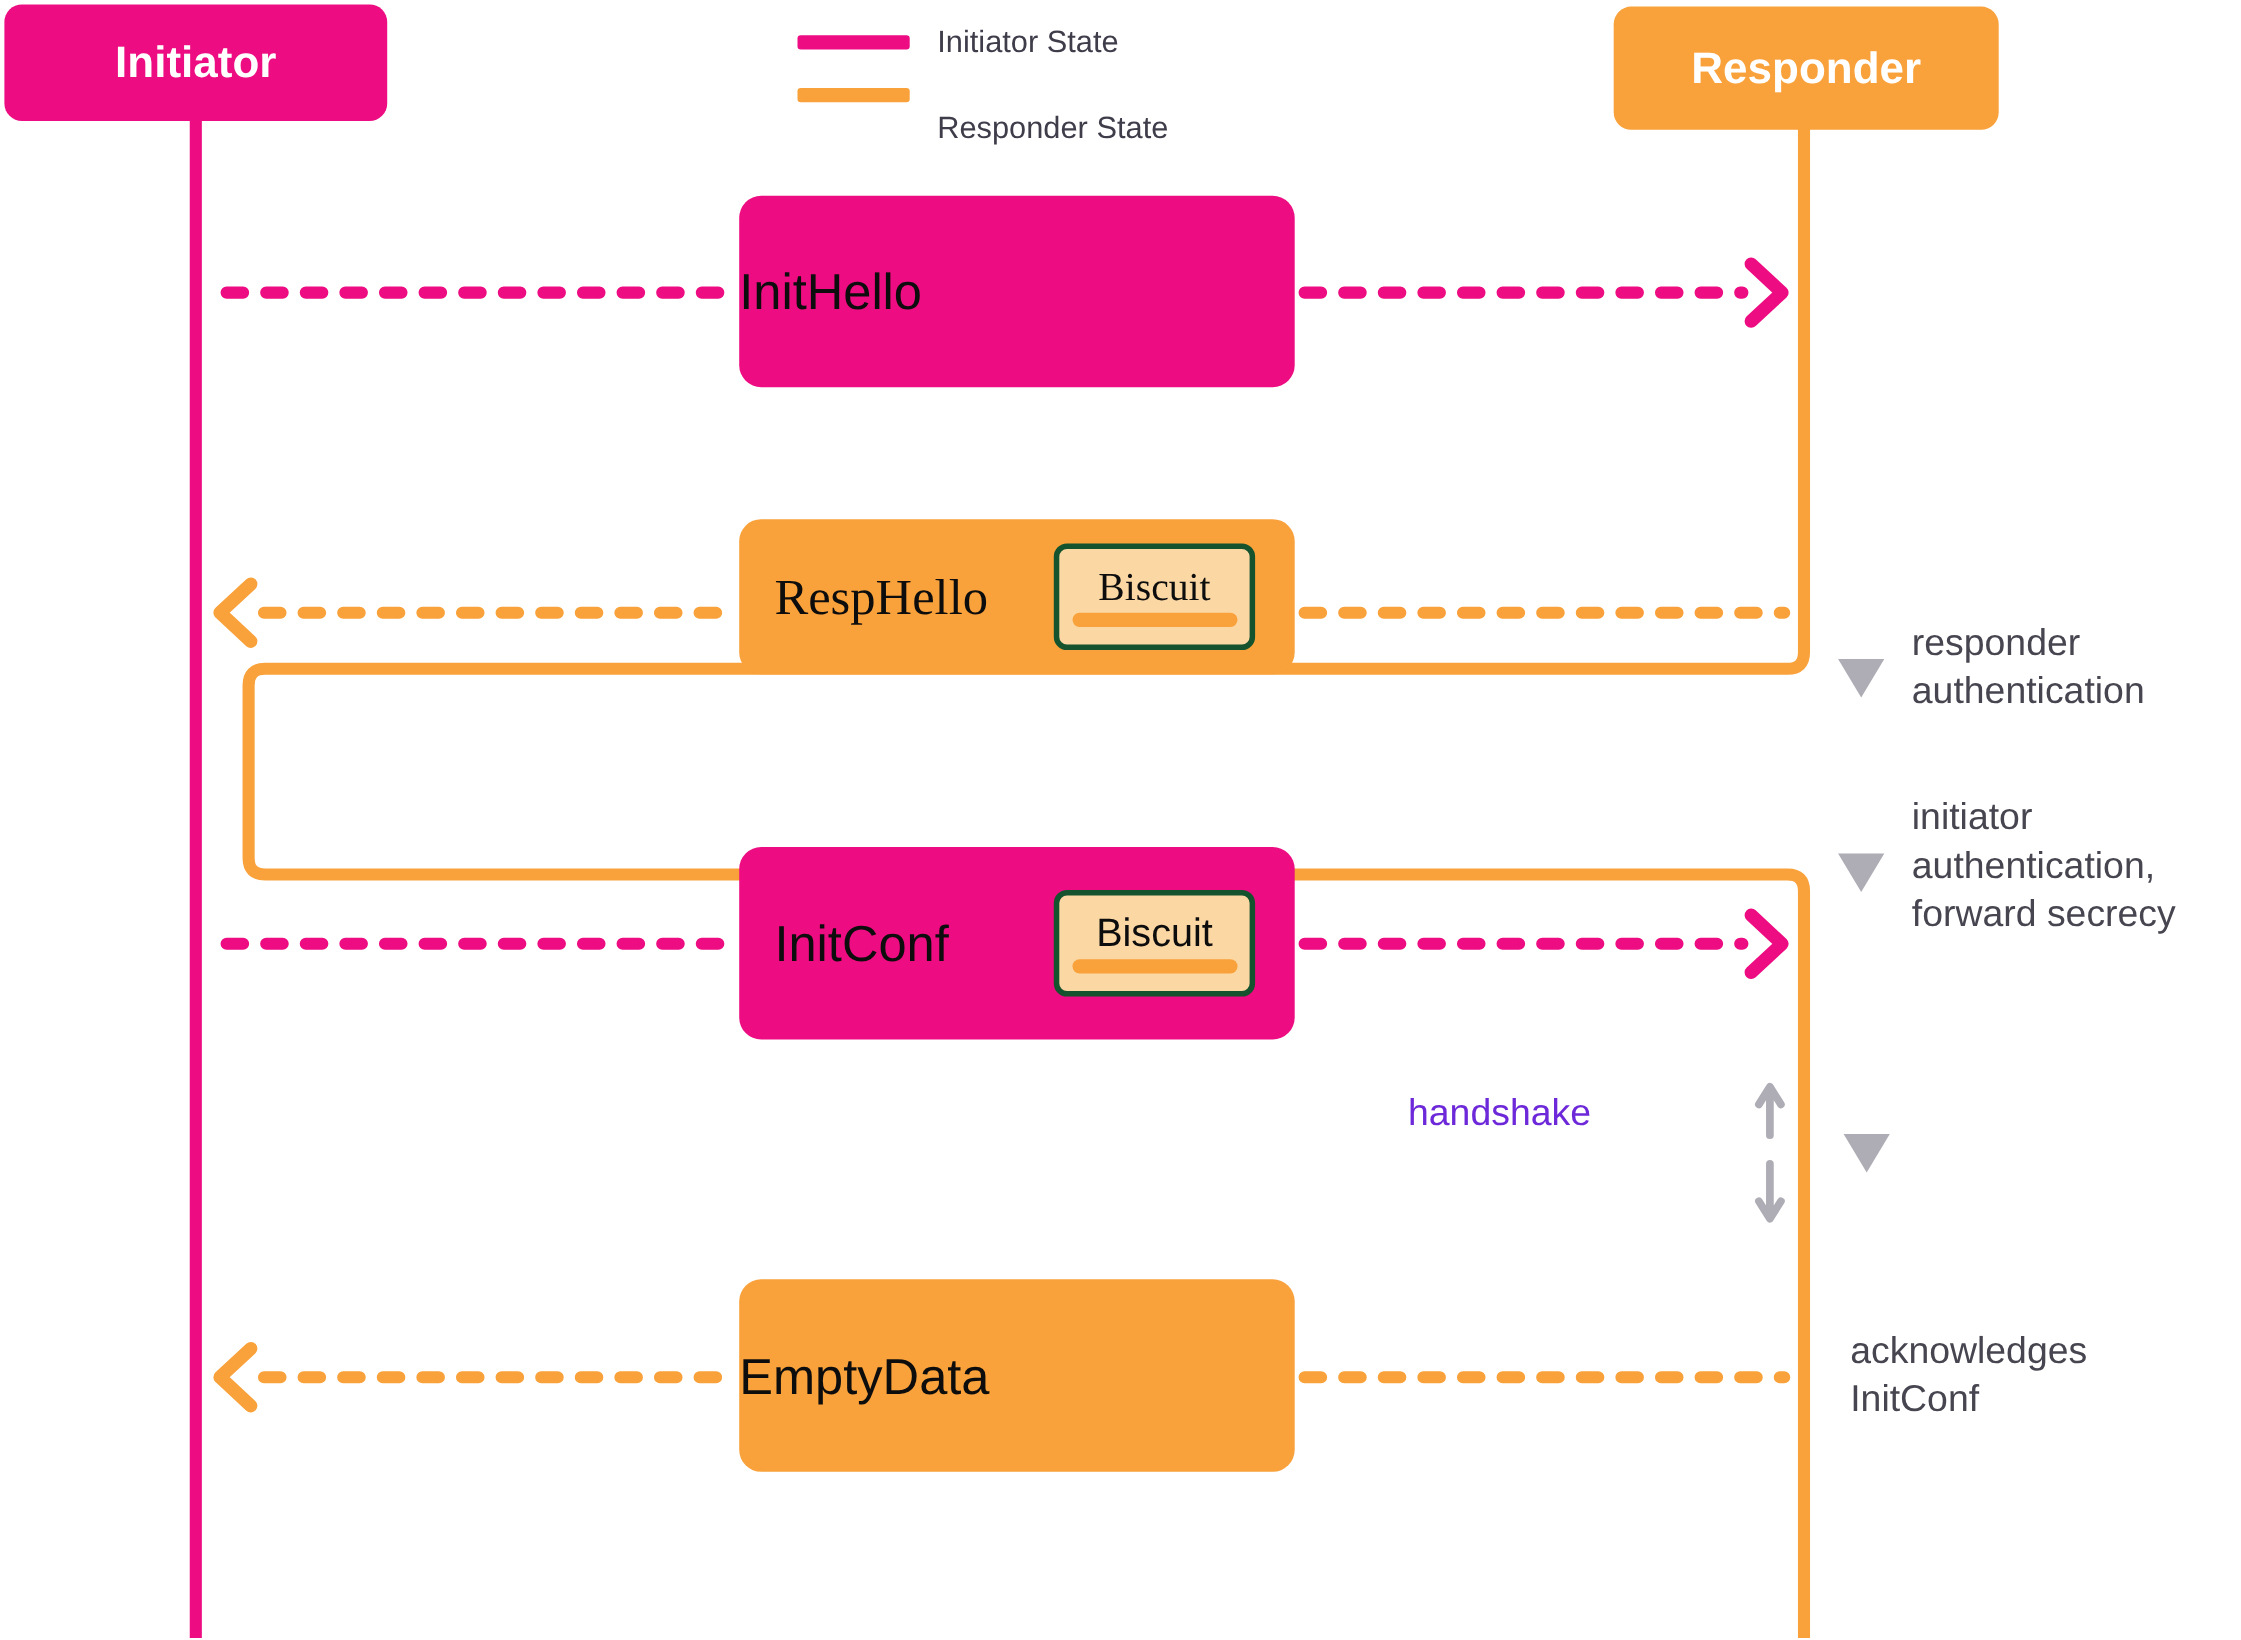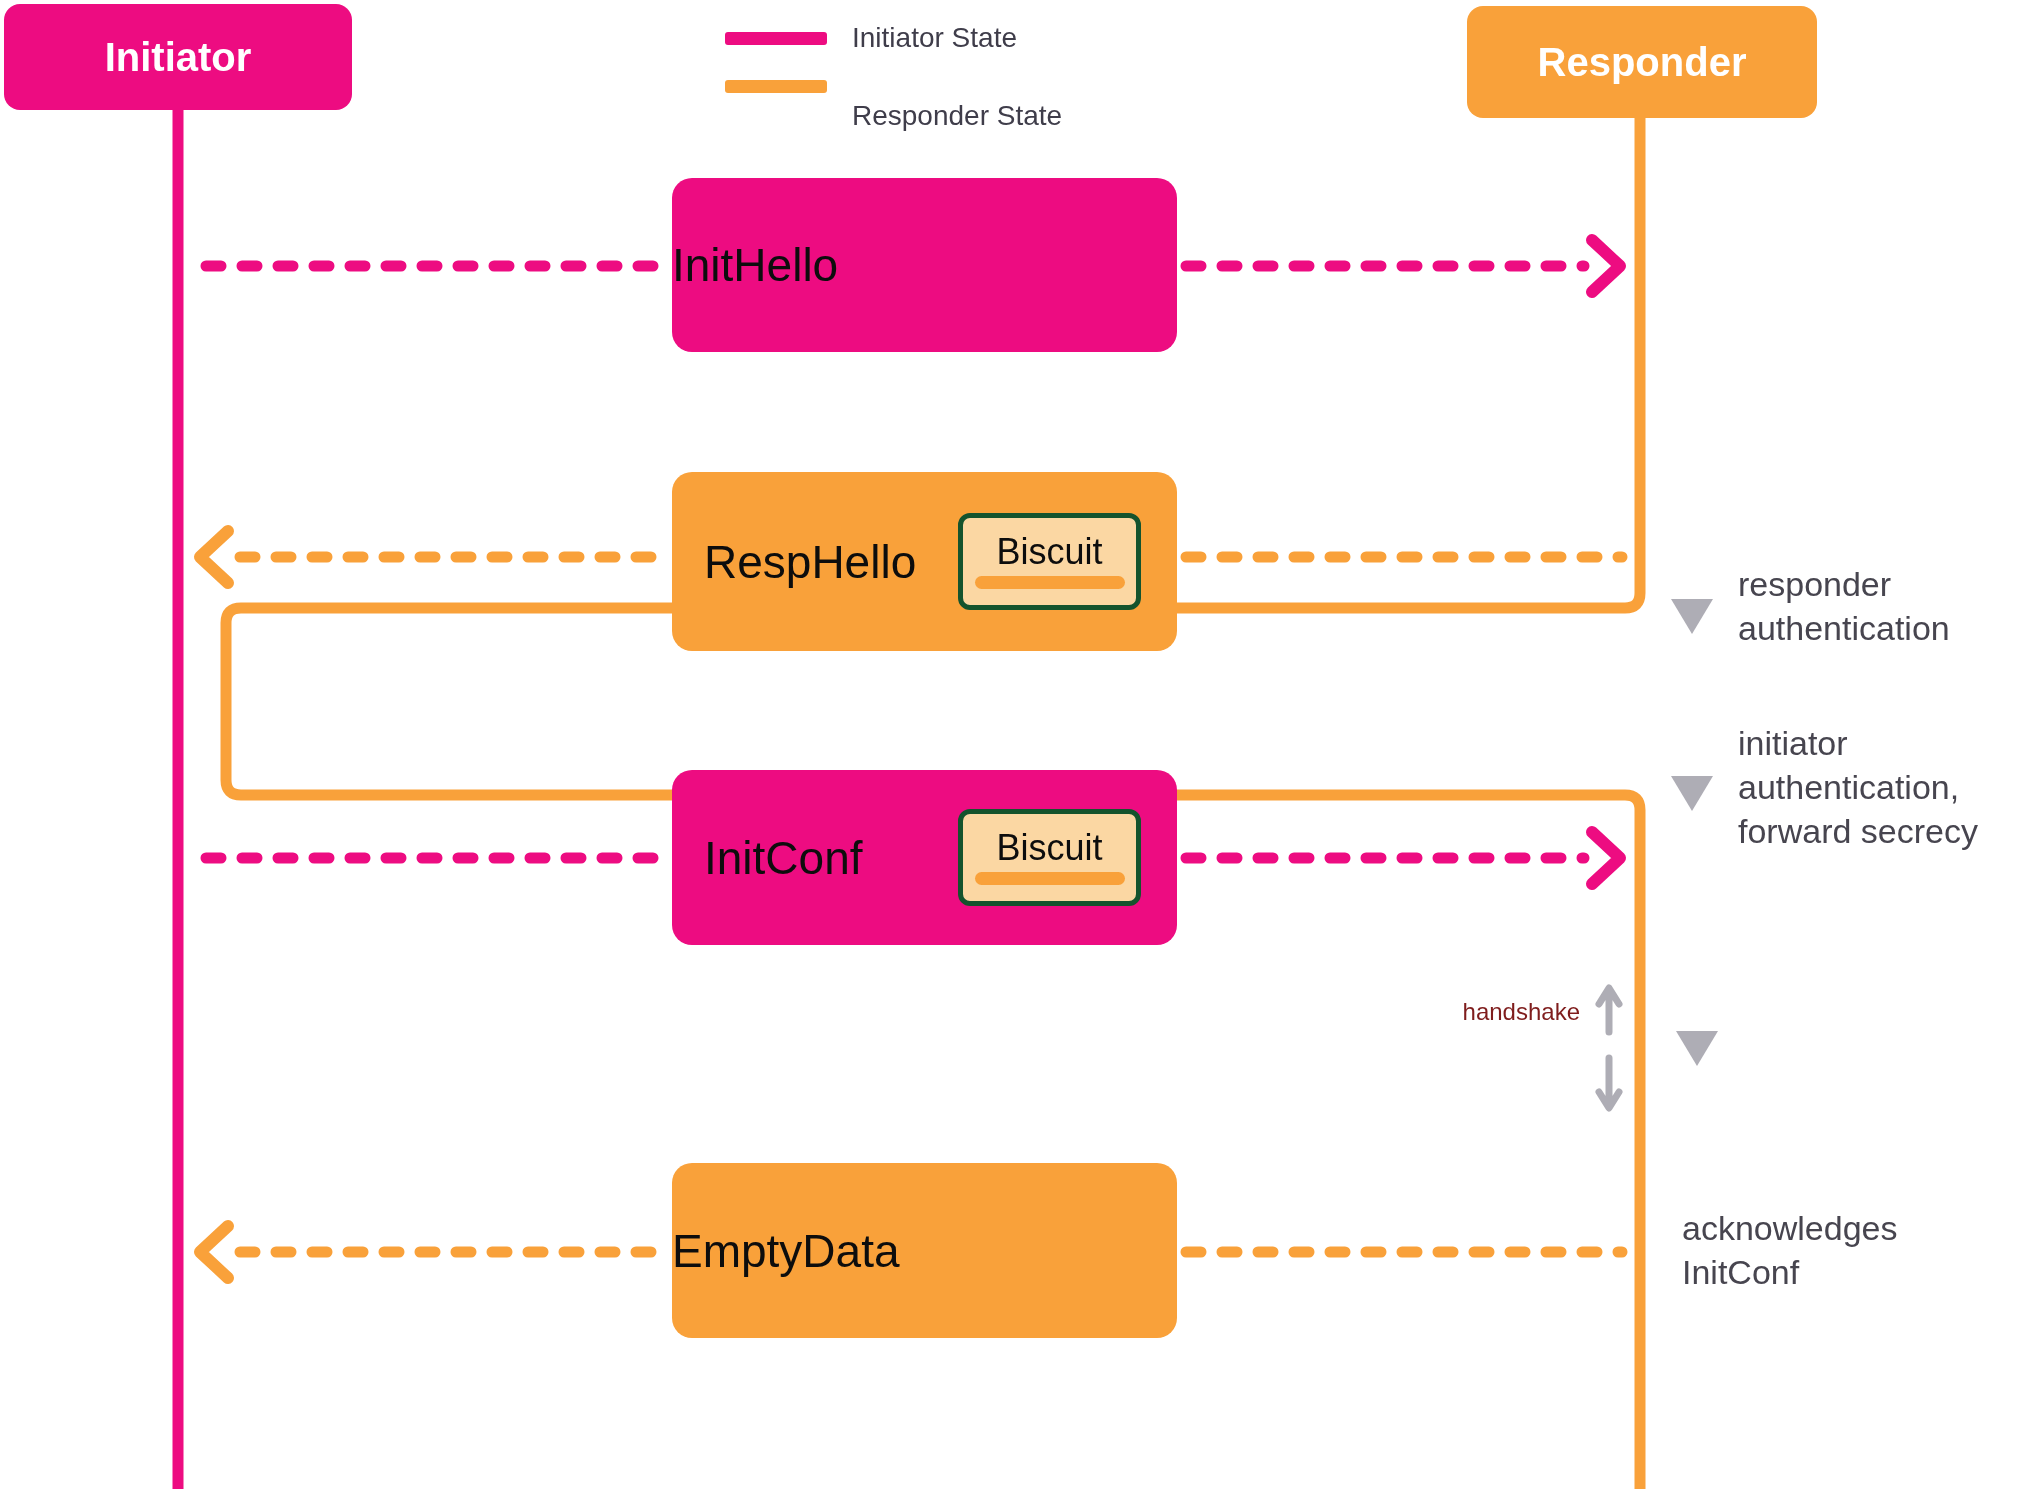--- a/index.html
+++ b/index.html
@@ -51,23 +51,23 @@
 
   .ann{
     position:absolute;
     font-size:34px;line-height:44px;
     color:#47454F;
     white-space:nowrap;
   }
   .ann span{display:block;}
   .phase-label{
     position:absolute;
-    width:300px;text-align:right;
-    font-size:24px;line-height:44px;
-    color:#7f1d1d;white-space:nowrap;
+    width:300px;text-align:left;
+    font-size:34px;line-height:44px;
+    color:#6d28d9;white-space:nowrap;
   }
 </style>
 </head>
 <body>
 
 <div class="canvas">
 
   <svg class="lines" width="2037" height="1491" viewBox="0 0 2037 1491">
 
     <line x1="178" y1="106" x2="178" y2="1489" stroke="#ED0C81" stroke-width="11"></line>
@@ -107,21 +107,21 @@
 
   <div class="legend-swatch pink-bg" style="left:725px;top:32px;"></div>
   <div class="legend-label" style="left:852px;top:22px;">Initiator State</div>
   <div class="legend-swatch orange-bg" style="left:725px;top:80px;"></div>
   <div class="legend-label" style="left:852px;top:72px;margin-top:28px;">Responder State</div>
 
   <div class="msg pink-bg" style="left:672px;top:178px;width:505px;height:174px;">
     <span class="msg-label">InitHello</span>
   </div>
 
-  <div class="msg orange-bg with-chip" style="left:672px;top:472px;width:505px;height:179px;">
+  <div class="msg orange-bg with-chip" style="left:672px;top:472px;width:505px;height:141px;font-family:Liberation Serif, serif;">
     <span class="msg-label">RespHello</span>
     <div class="chip">
       <span class="chip-label">Biscuit</span>
       <div class="chip-bar"></div>
     </div>
   </div>
 
   <div class="msg pink-bg with-chip" style="left:672px;top:770px;width:505px;height:175px;">
     <span class="msg-label">InitConf</span>
     <div class="chip">

